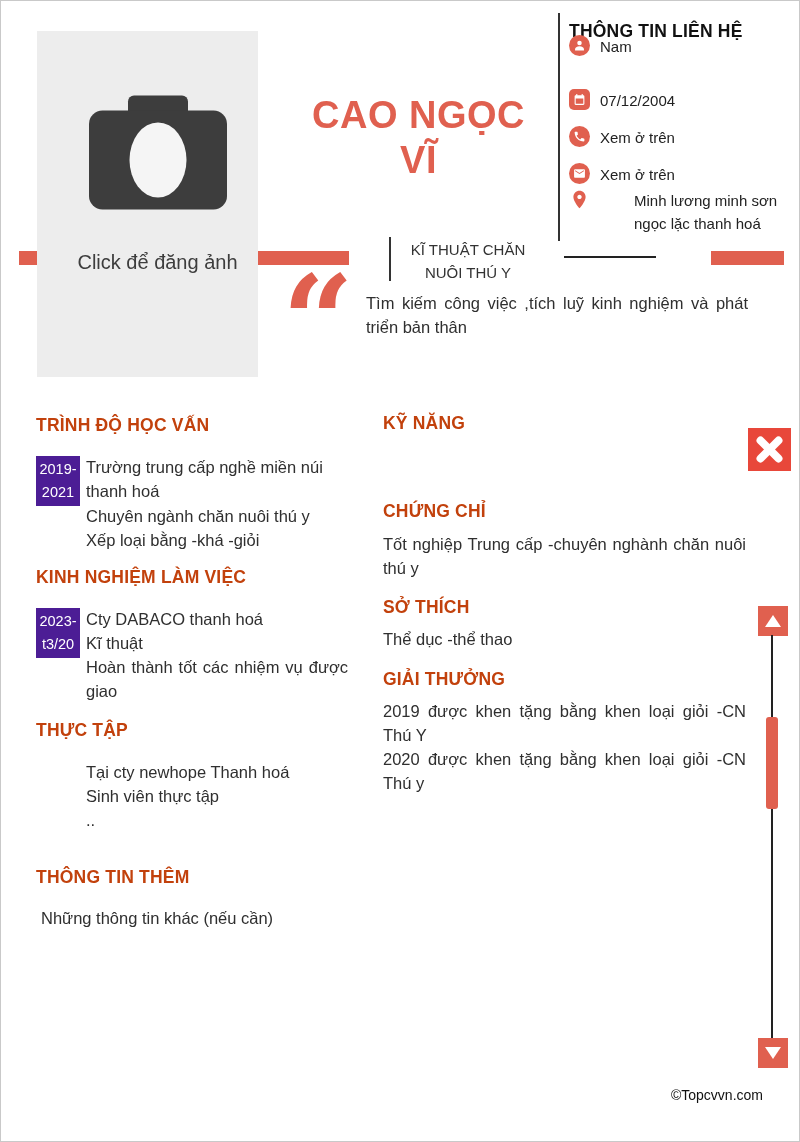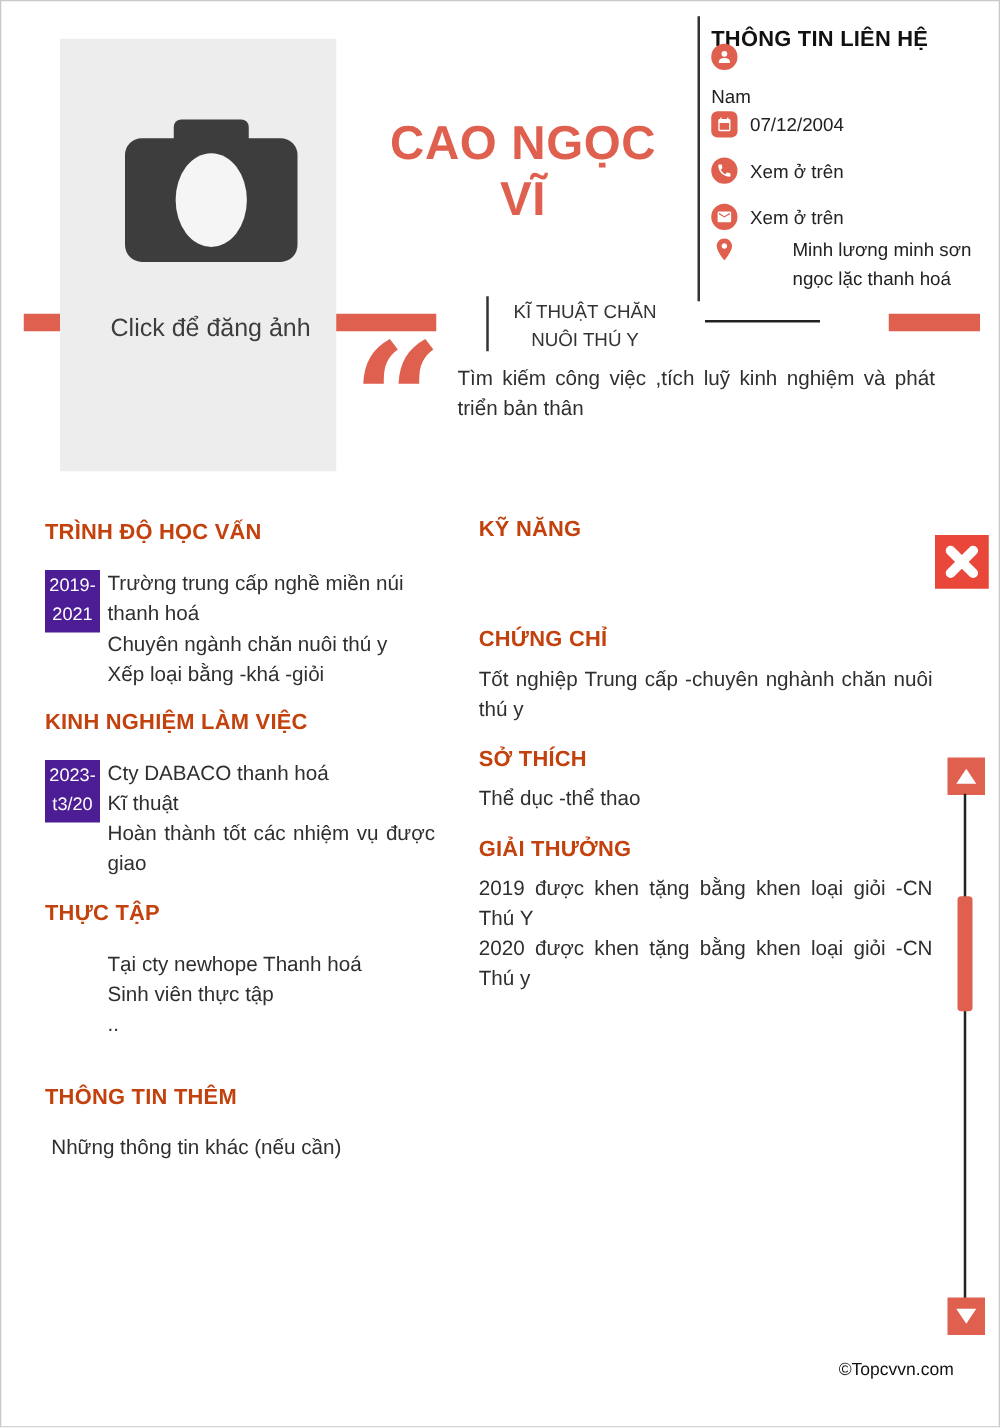--- a/index.html
+++ b/index.html
@@ -10,21 +10,21 @@
     width: 800px; height: 1142px;
     background: #fff;
     border: 1px solid #c9c9c9;
     overflow: hidden;
     margin: 0 auto;
   }
   .abs { position: absolute; }
 
   
   .photo-box {
-    left: 47px; top: 30px; width: 221px; height: 346px;
+    left: 36px; top: 30px; width: 221px; height: 346px;
     background: #ededed; z-index: 2; cursor: pointer;
     display: flex; flex-direction: column; align-items: center; padding-left: 20px;
   }
   .camera-wrap { margin-top: 58px; }
   .photo-caption {
     margin-top: 28px; font-size: 20px; color: #3d3d3d;
   }
 
   
   .stripe { top: 250px; height: 14px; background: #e0604f; z-index: 1; }
@@ -53,21 +53,21 @@
   .objective {
     left: 365px; top: 291px; width: 382px;
     font-size: 16.5px; line-height: 1.45; text-align: justify; color: #2f2f2f;
   }
 
   
   .contact-divider { left: 557px; top: 12px; width: 2px; height: 228px; background: #333; }
   .contact-title { left: 568px; top: 20px; font-size: 17.5px; font-weight: bold; color: #111; letter-spacing: 0.2px; }
   .contact-item { left: 568px; display: flex; align-items: flex-start; gap: 10px; width: 218px; }
   .contact-item .txt { font-size: 15px; color: #222; line-height: 1.5; padding-top: 1px; }
-  .ci-0 { top: 34px; flex-direction: column; } .ci-1 { top: 88px; } .ci-2 { top: 125px; } .ci-3 { top: 162px; } .ci-4 { top: 188px; gap: 44px; }
+  .ci-0 { top: 34px; } .ci-1 { top: 88px; } .ci-2 { top: 125px; } .ci-3 { top: 162px; } .ci-4 { top: 188px; gap: 44px; }
   .icon-badge {
     width: 21px; height: 21px; border-radius: 50%; background: #e0604f;
     display: flex; align-items: center; justify-content: center; flex: 0 0 21px;
   }
   .icon-badge.square { border-radius: 5px; }
   .icon-badge svg { width: 13px; height: 13px; fill: #fff; }
   .pin-wrap { width: 21px; height: 21px; flex: 0 0 21px; display:flex; align-items:center; justify-content:center; }
   .pin-wrap svg { width: 21px; height: 21px; fill: #e0604f; }
 
   

